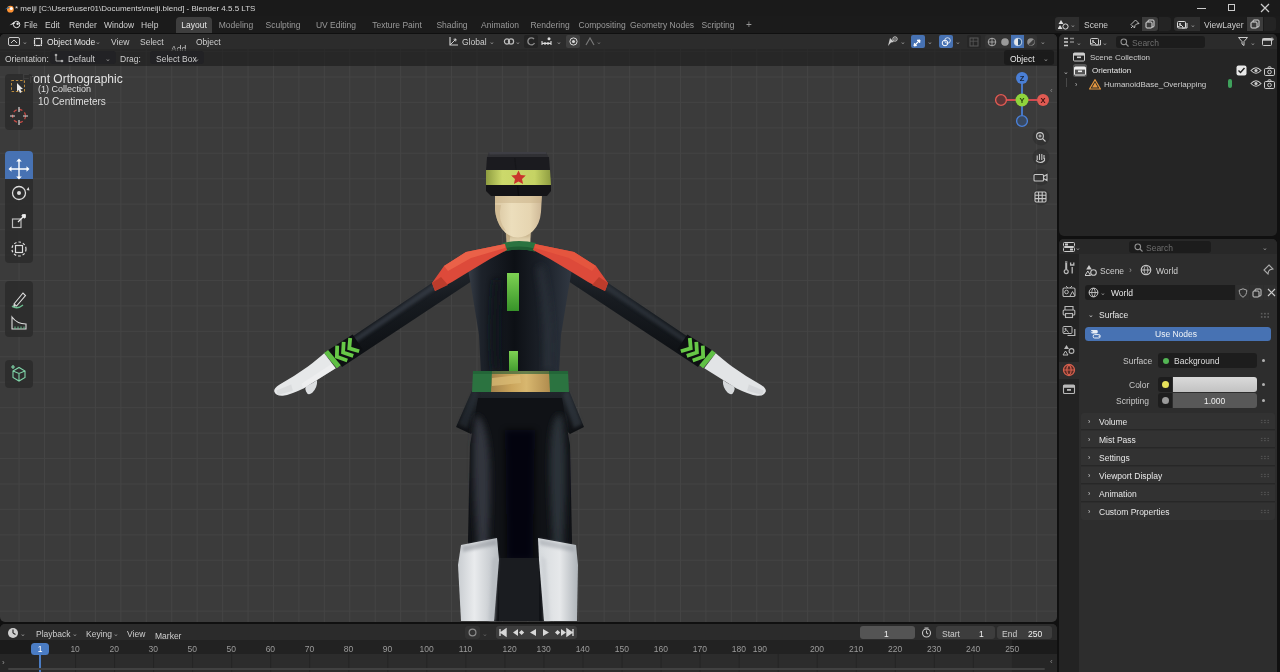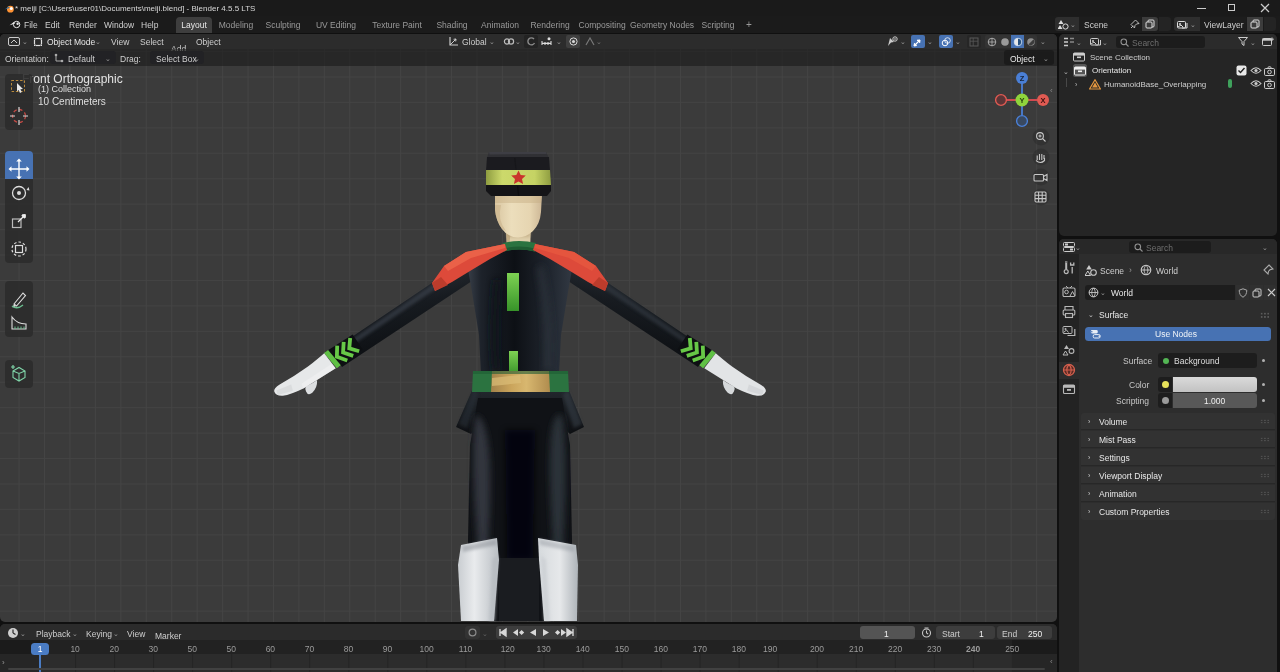--- a/index.html
+++ b/index.html
@@ -709,33 +709,33 @@
       <div class="a tx" style="left: 102.186px; top: 21px; width: 24px; text-align: center; color: rgb(155, 155, 155); font-size: 8.5px;">20</div>
       <div class="a tx" style="left: 141.231px; top: 21px; width: 24px; text-align: center; color: rgb(155, 155, 155); font-size: 8.5px;">30</div>
       <div class="a tx" style="left: 180.275px; top: 21px; width: 24px; text-align: center; color: rgb(155, 155, 155); font-size: 8.5px;">50</div>
       <div class="a tx" style="left: 219.321px; top: 21px; width: 24px; text-align: center; color: rgb(155, 155, 155); font-size: 8.5px;">50</div>
       <div class="a tx" style="left: 258.365px; top: 21px; width: 24px; text-align: center; color: rgb(155, 155, 155); font-size: 8.5px;">60</div>
       <div class="a tx" style="left: 297.411px; top: 21px; width: 24px; text-align: center; color: rgb(155, 155, 155); font-size: 8.5px;">70</div>
       <div class="a tx" style="left: 336.456px; top: 21px; width: 24px; text-align: center; color: rgb(155, 155, 155); font-size: 8.5px;">80</div>
       <div class="a tx" style="left: 375.5px; top: 21px; width: 24px; text-align: center; color: rgb(155, 155, 155); font-size: 8.5px;">90</div>
       <div class="a tx" style="left: 414.546px; top: 21px; width: 24px; text-align: center; color: rgb(155, 155, 155); font-size: 8.5px;">100</div>
       <div class="a tx" style="left: 453.591px; top: 21px; width: 24px; text-align: center; color: rgb(155, 155, 155); font-size: 8.5px;">110</div>
-      <div class="a tx" style="left: 492.636px; top: 21px; width: 24px; text-align: left; color: rgb(155, 155, 155); font-size: 8.5px; margin-left: 8px;">120</div>
+      <div class="a tx" style="left: 492.636px; top: 21px; width: 24px; text-align: right; color: rgb(155, 155, 155); font-size: 8.5px;">120</div>
       <div class="a tx" style="left: 531.68px; top: 21px; width: 24px; text-align: center; color: rgb(155, 155, 155); font-size: 8.5px;">130</div>
       <div class="a tx" style="left: 570.726px; top: 21px; width: 24px; text-align: center; color: rgb(155, 155, 155); font-size: 8.5px;">140</div>
       <div class="a tx" style="left: 609.77px; top: 21px; width: 24px; text-align: center; color: rgb(155, 155, 155); font-size: 8.5px;">150</div>
       <div class="a tx" style="left: 648.816px; top: 21px; width: 24px; text-align: center; color: rgb(155, 155, 155); font-size: 8.5px;">160</div>
       <div class="a tx" style="left: 687.861px; top: 21px; width: 24px; text-align: center; color: rgb(155, 155, 155); font-size: 8.5px;">170</div>
       <div class="a tx" style="left: 726.905px; top: 21px; width: 24px; text-align: center; color: rgb(155, 155, 155); font-size: 8.5px;">180</div>
-      <div class="a tx" style="left: 763px; top: 21px; width: 24px; text-align: left; color: rgb(155, 155, 155); font-size: 8.5px;">190</div>
+      <div class="a tx" style="left: 743px; top: 21px; width: 24px; text-align: right; color: rgb(155, 155, 155); font-size: 8.5px;">190</div>
       <div class="a tx" style="left: 804.995px; top: 21px; width: 24px; text-align: center; color: rgb(155, 155, 155); font-size: 8.5px;">200</div>
       <div class="a tx" style="left: 844.041px; top: 21px; width: 24px; text-align: center; color: rgb(155, 155, 155); font-size: 8.5px;">210</div>
       <div class="a tx" style="left: 883.086px; top: 21px; width: 24px; text-align: center; color: rgb(155, 155, 155); font-size: 8.5px;">220</div>
       <div class="a tx" style="left: 922.13px; top: 21px; width: 24px; text-align: center; color: rgb(155, 155, 155); font-size: 8.5px;">230</div>
-      <div class="a tx" style="left: 961.176px; top: 21px; width: 24px; text-align: center; color: rgb(155, 155, 155); font-size: 8.5px; font-weight: bold;">240</div>
+      <div class="a tx" style="left: 961.176px; top: 21px; width: 24px; text-align: center; color: rgb(155, 155, 155); font-size: 8.5px;">240</div>
       <div class="a tx" style="left: 1000.22px; top: 21px; width: 24px; text-align: center; color: rgb(155, 155, 155); font-size: 8.5px;">250</div>
     </div>
 
   <div class="a" style="left:38.5px;top:29px;width:2px;height:19px;background:#4a7cc4"></div>
   <div class="a" style="left:31px;top:18.5px;width:18px;height:12.5px;background:#4a7cc4;border-radius:3.5px;text-align:center;color:#fff;font-size:8.5px;line-height:12px">1</div>
 
   <svg class="a" style="left:7px;top:2.5px" width="12" height="12" viewBox="0 0 12 12">
       <circle cx="6" cy="6" r="5" fill="#d0d0d0"></circle>
       <path d="M6,6 L6,2.5 M6,6 L8.5,7.5" stroke="#2b2b2b" stroke-width="1.2"></path>
       <path d="M6,1 A5,5 0 0 0 1,6" fill="none" stroke="#2b2b2b" stroke-width="0.001"></path>

